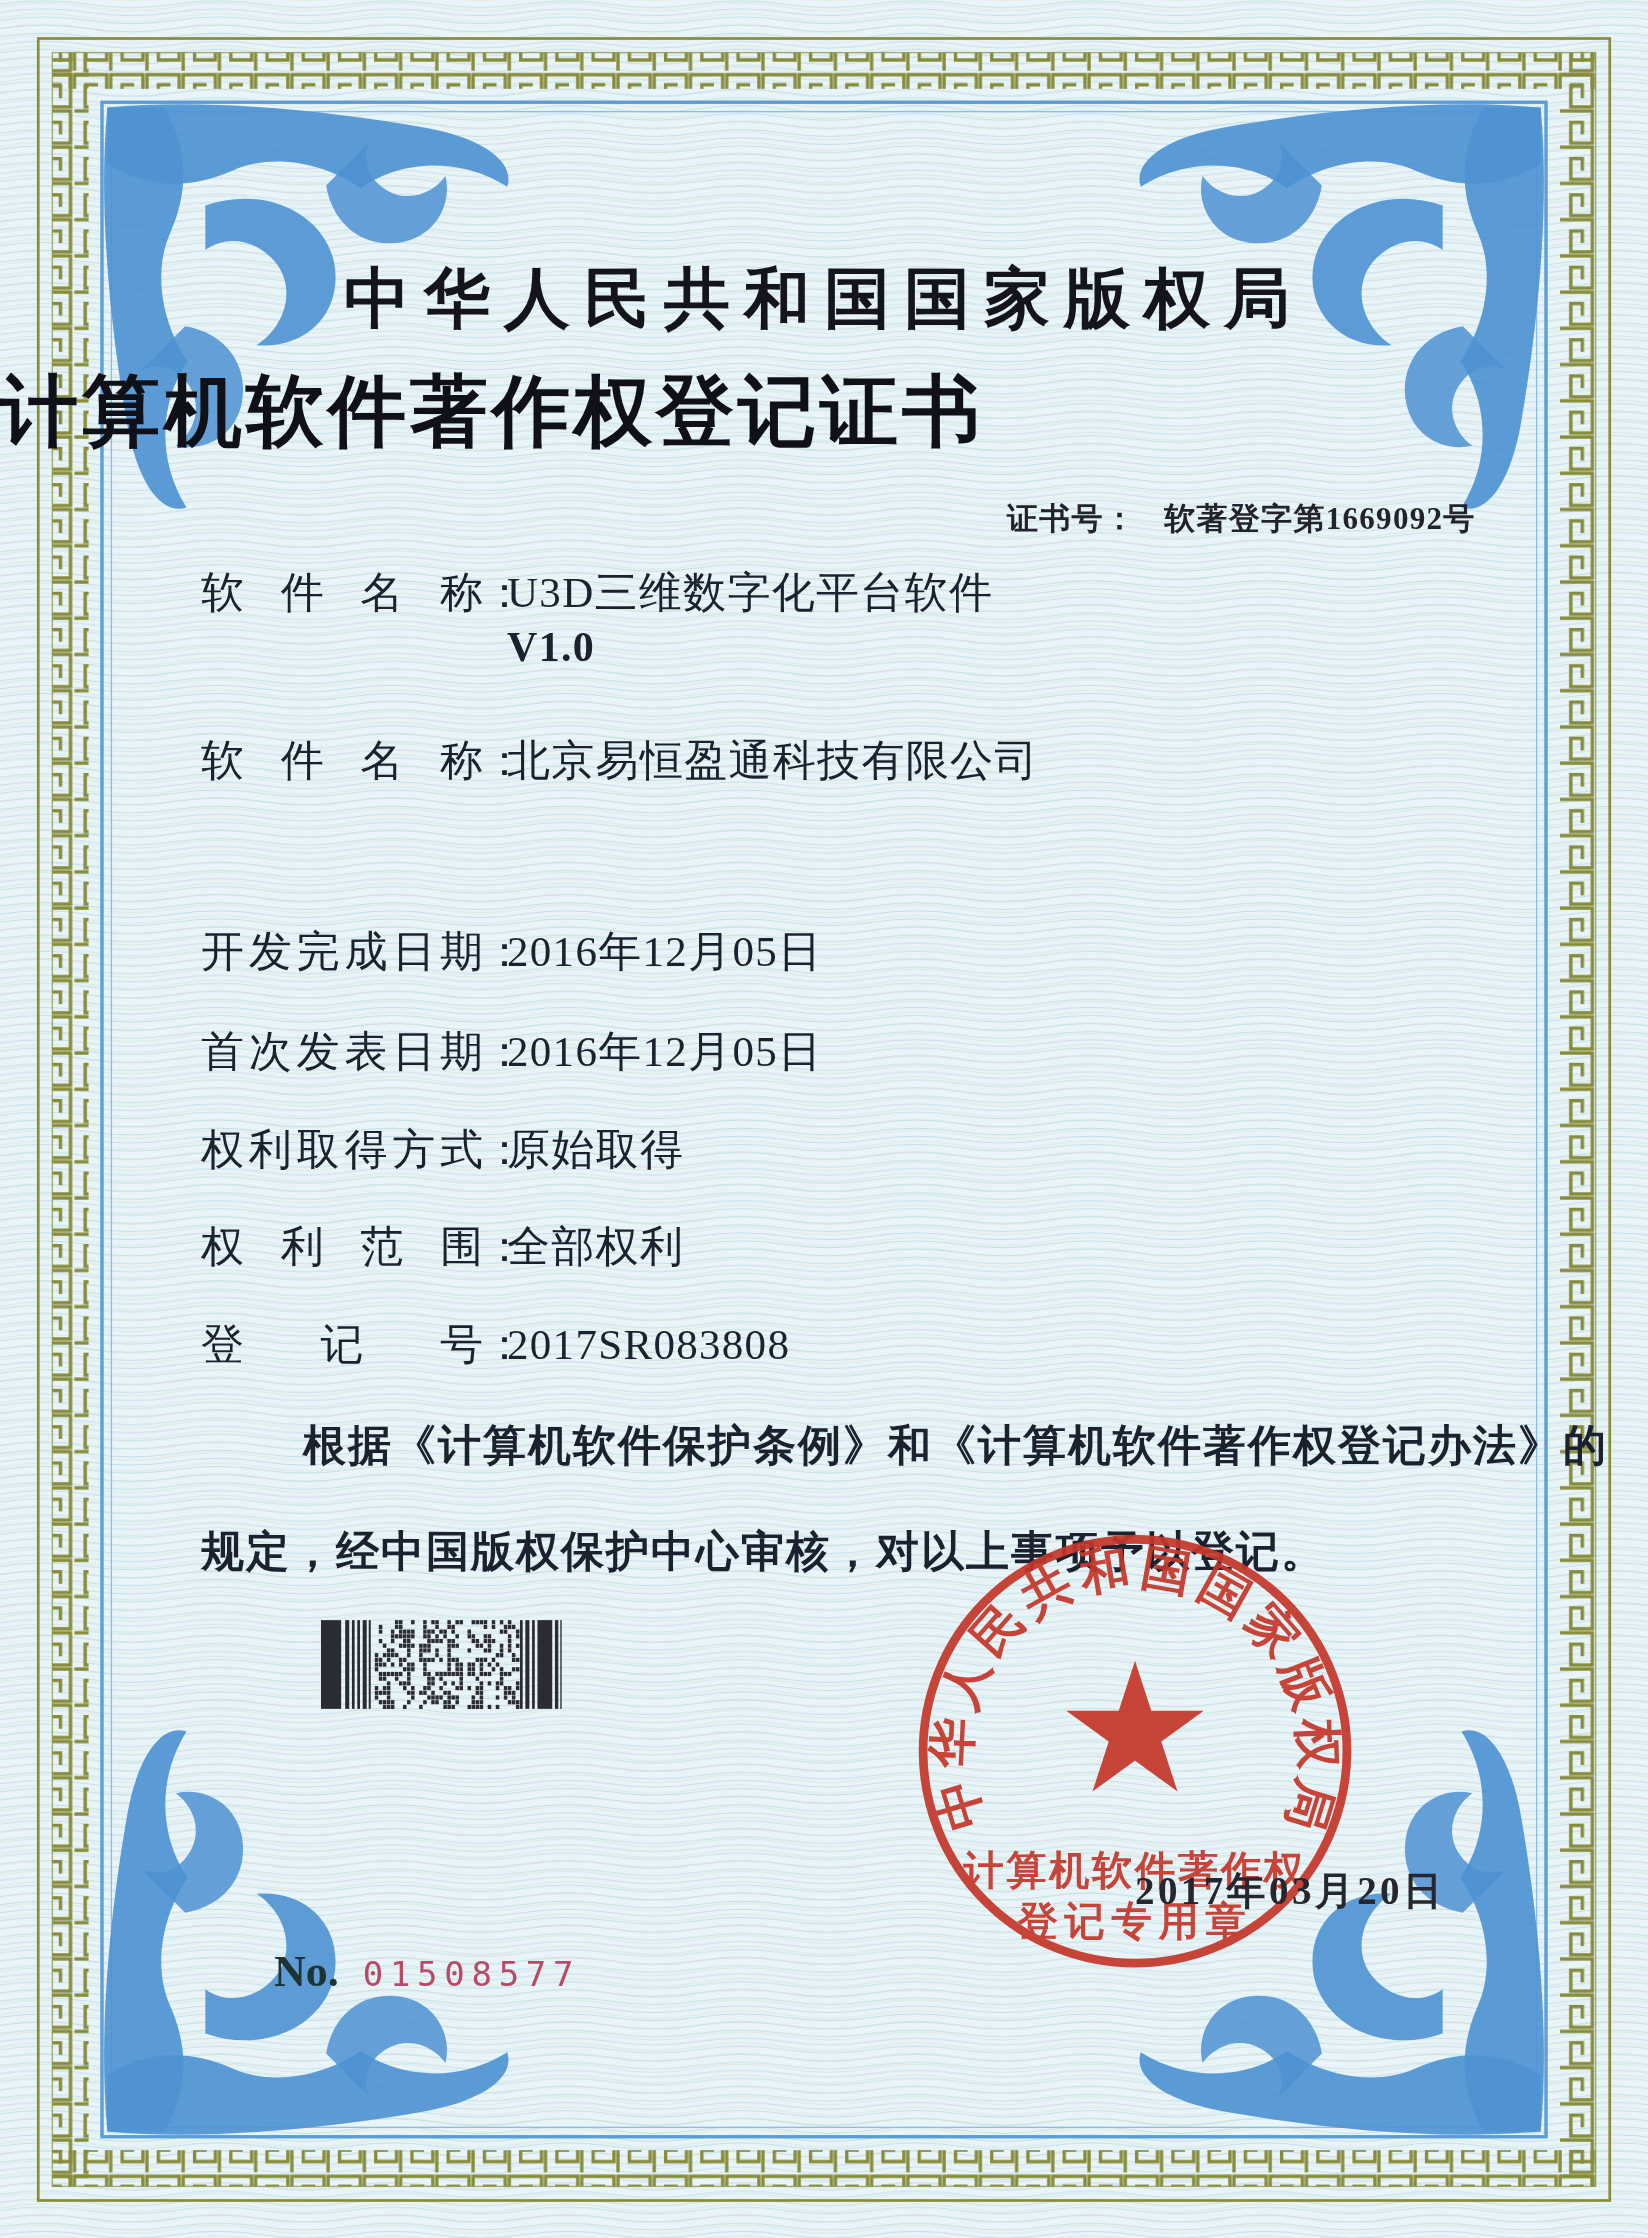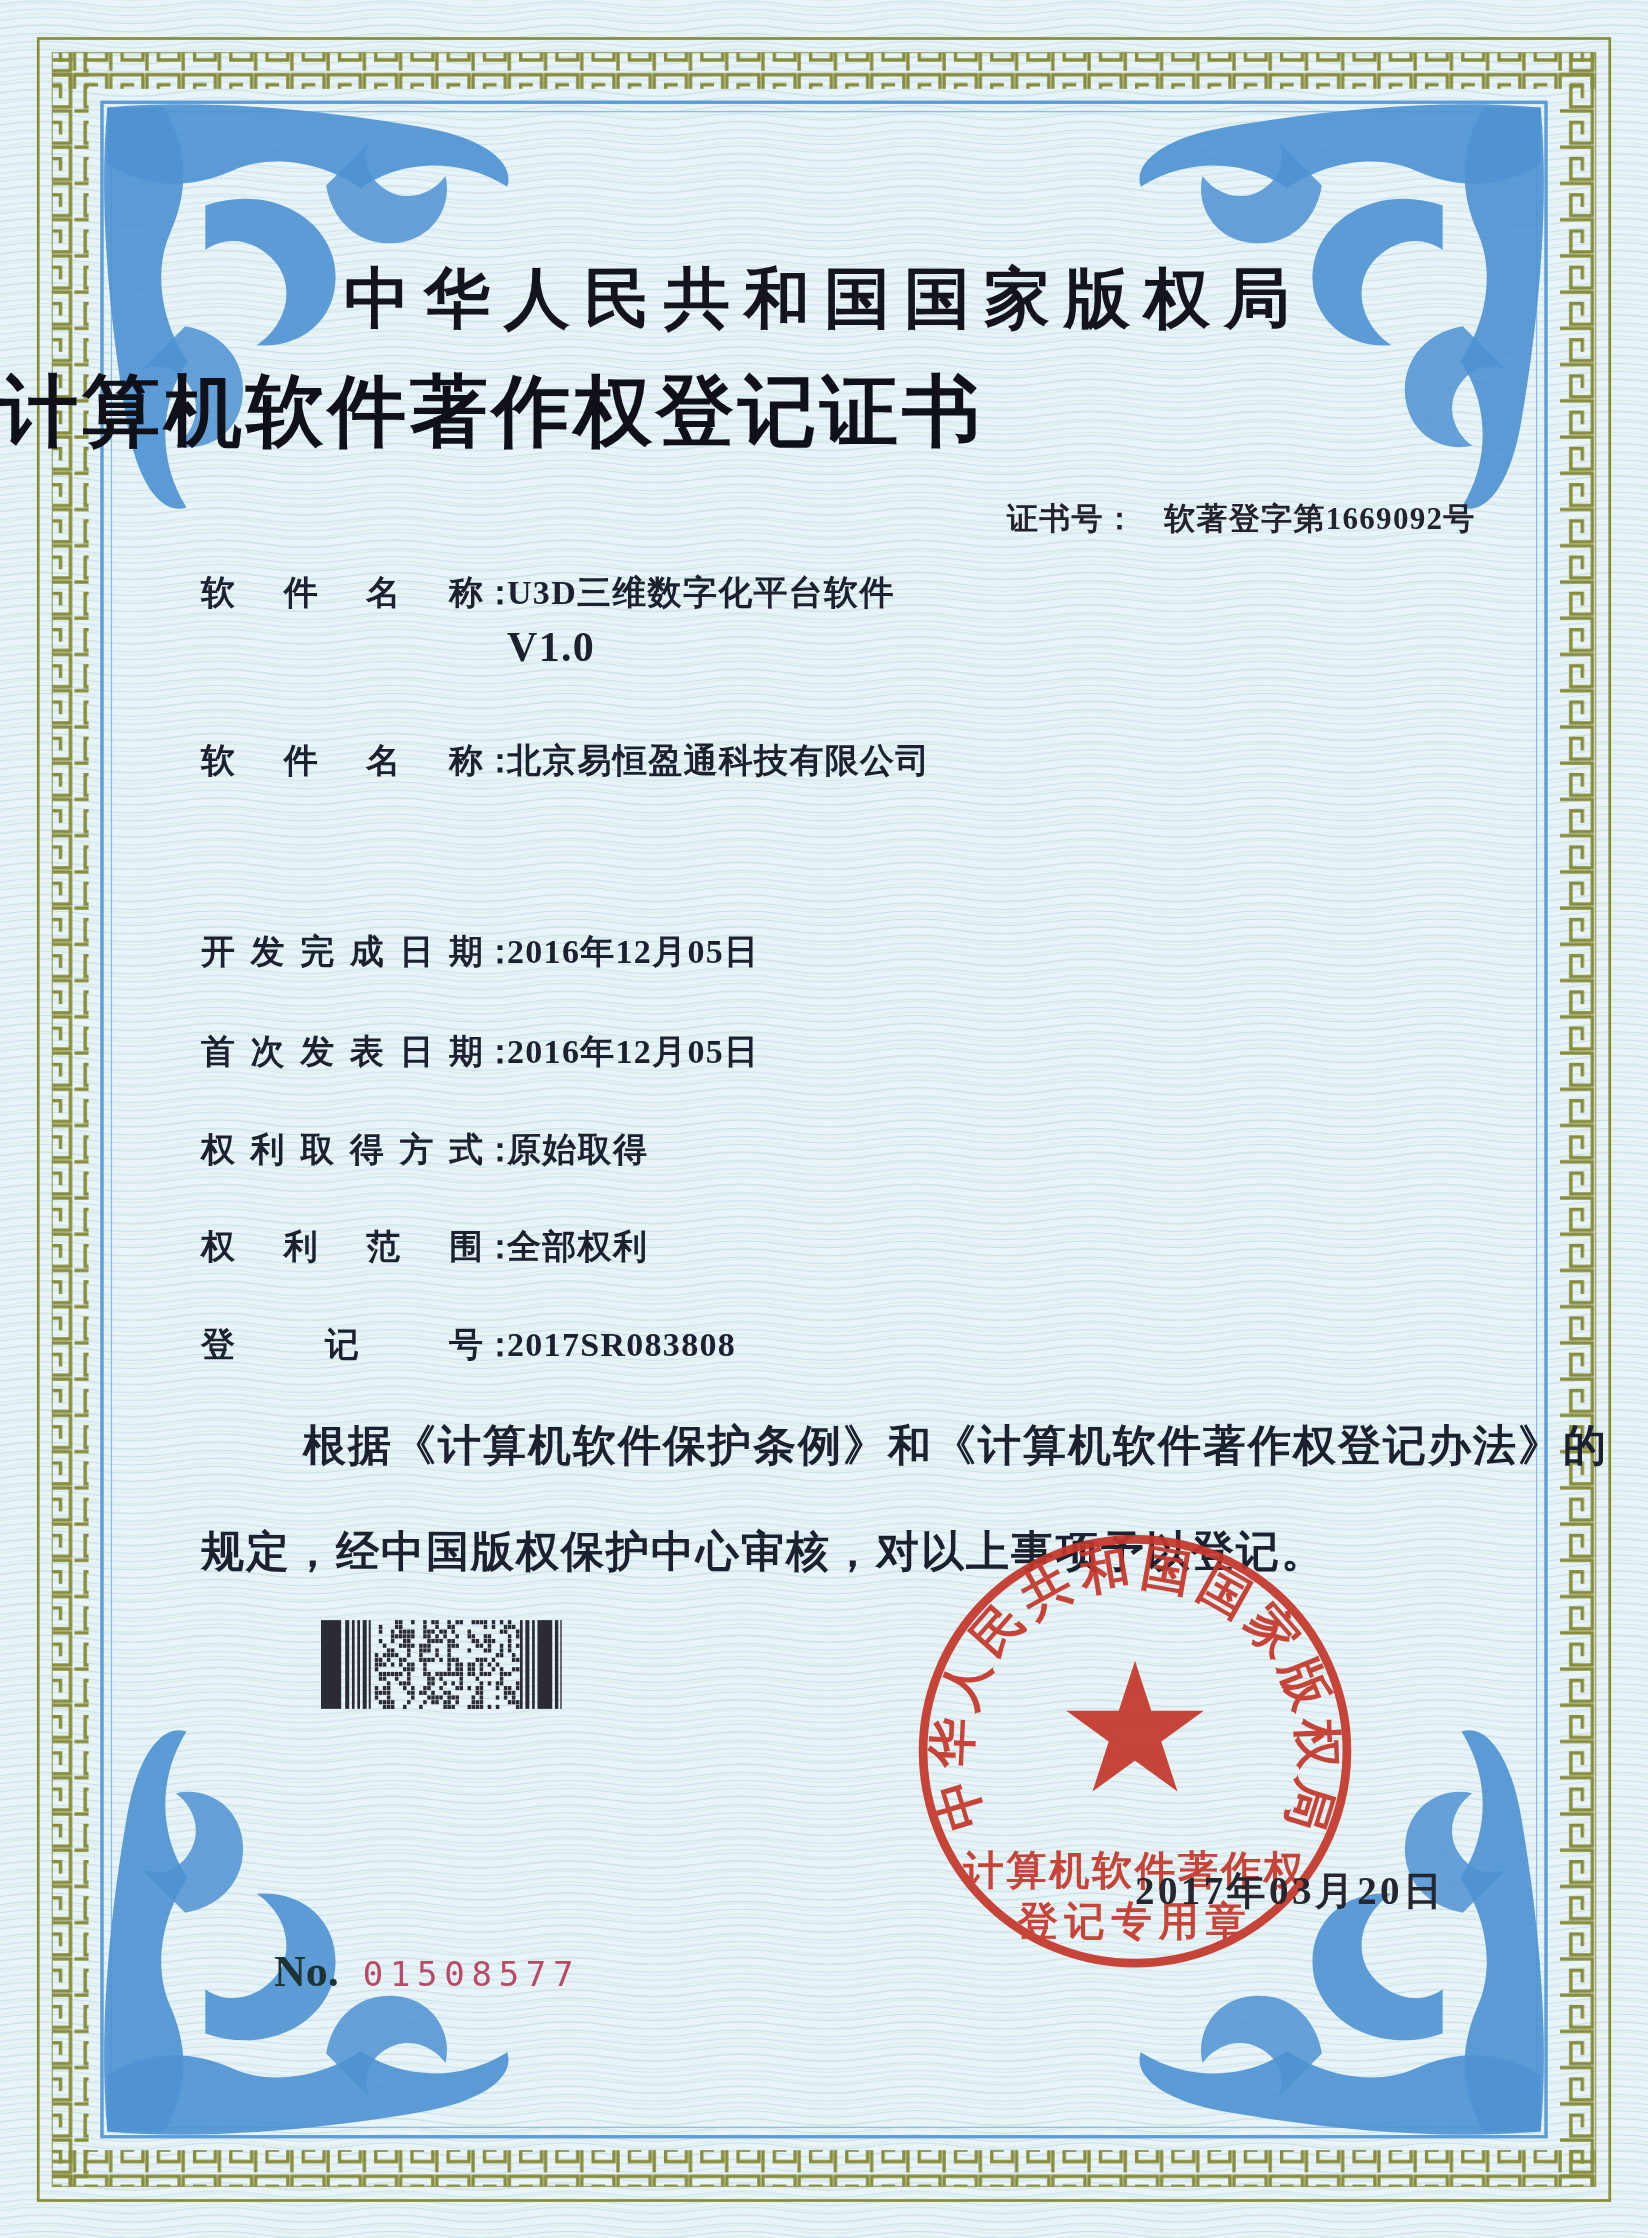--- a/index.html
+++ b/index.html
@@ -19,21 +19,21 @@
   .cert-title{
     left:0;right:0;top:360px;text-align:left;
     font-size:78px;font-weight:700;letter-spacing:4px;color:#101018;
   }
   .certno{
     left:1007px;top:498px;font-size:31px;font-weight:600;color:#23232d;
     display:flex;gap:28px;white-space:nowrap;letter-spacing:1.3px;text-align:center;
   }
   .row{
     left:201px;display:flex;align-items:flex-start;white-space:nowrap;
-    font-size:34px;font-weight:700;color:#1c2130;line-height:62px;
+    font-size:43px;font-weight:400;color:#1c2130;line-height:62px;
   }
   .row .lbl{width:282px;text-align:justify;text-align-last:justify;display:inline-block;}
   .row .colon{width:24px;}
   .row .val{letter-spacing:1.3px;}
   .val2{
     left:507px;top:623px;font-size:42px;font-weight:600;color:#1c2130;letter-spacing:1.3px;
   }
   .para{
     font-size:43px;font-weight:600;color:#1c2130;letter-spacing:2px;white-space:nowrap;
   }

